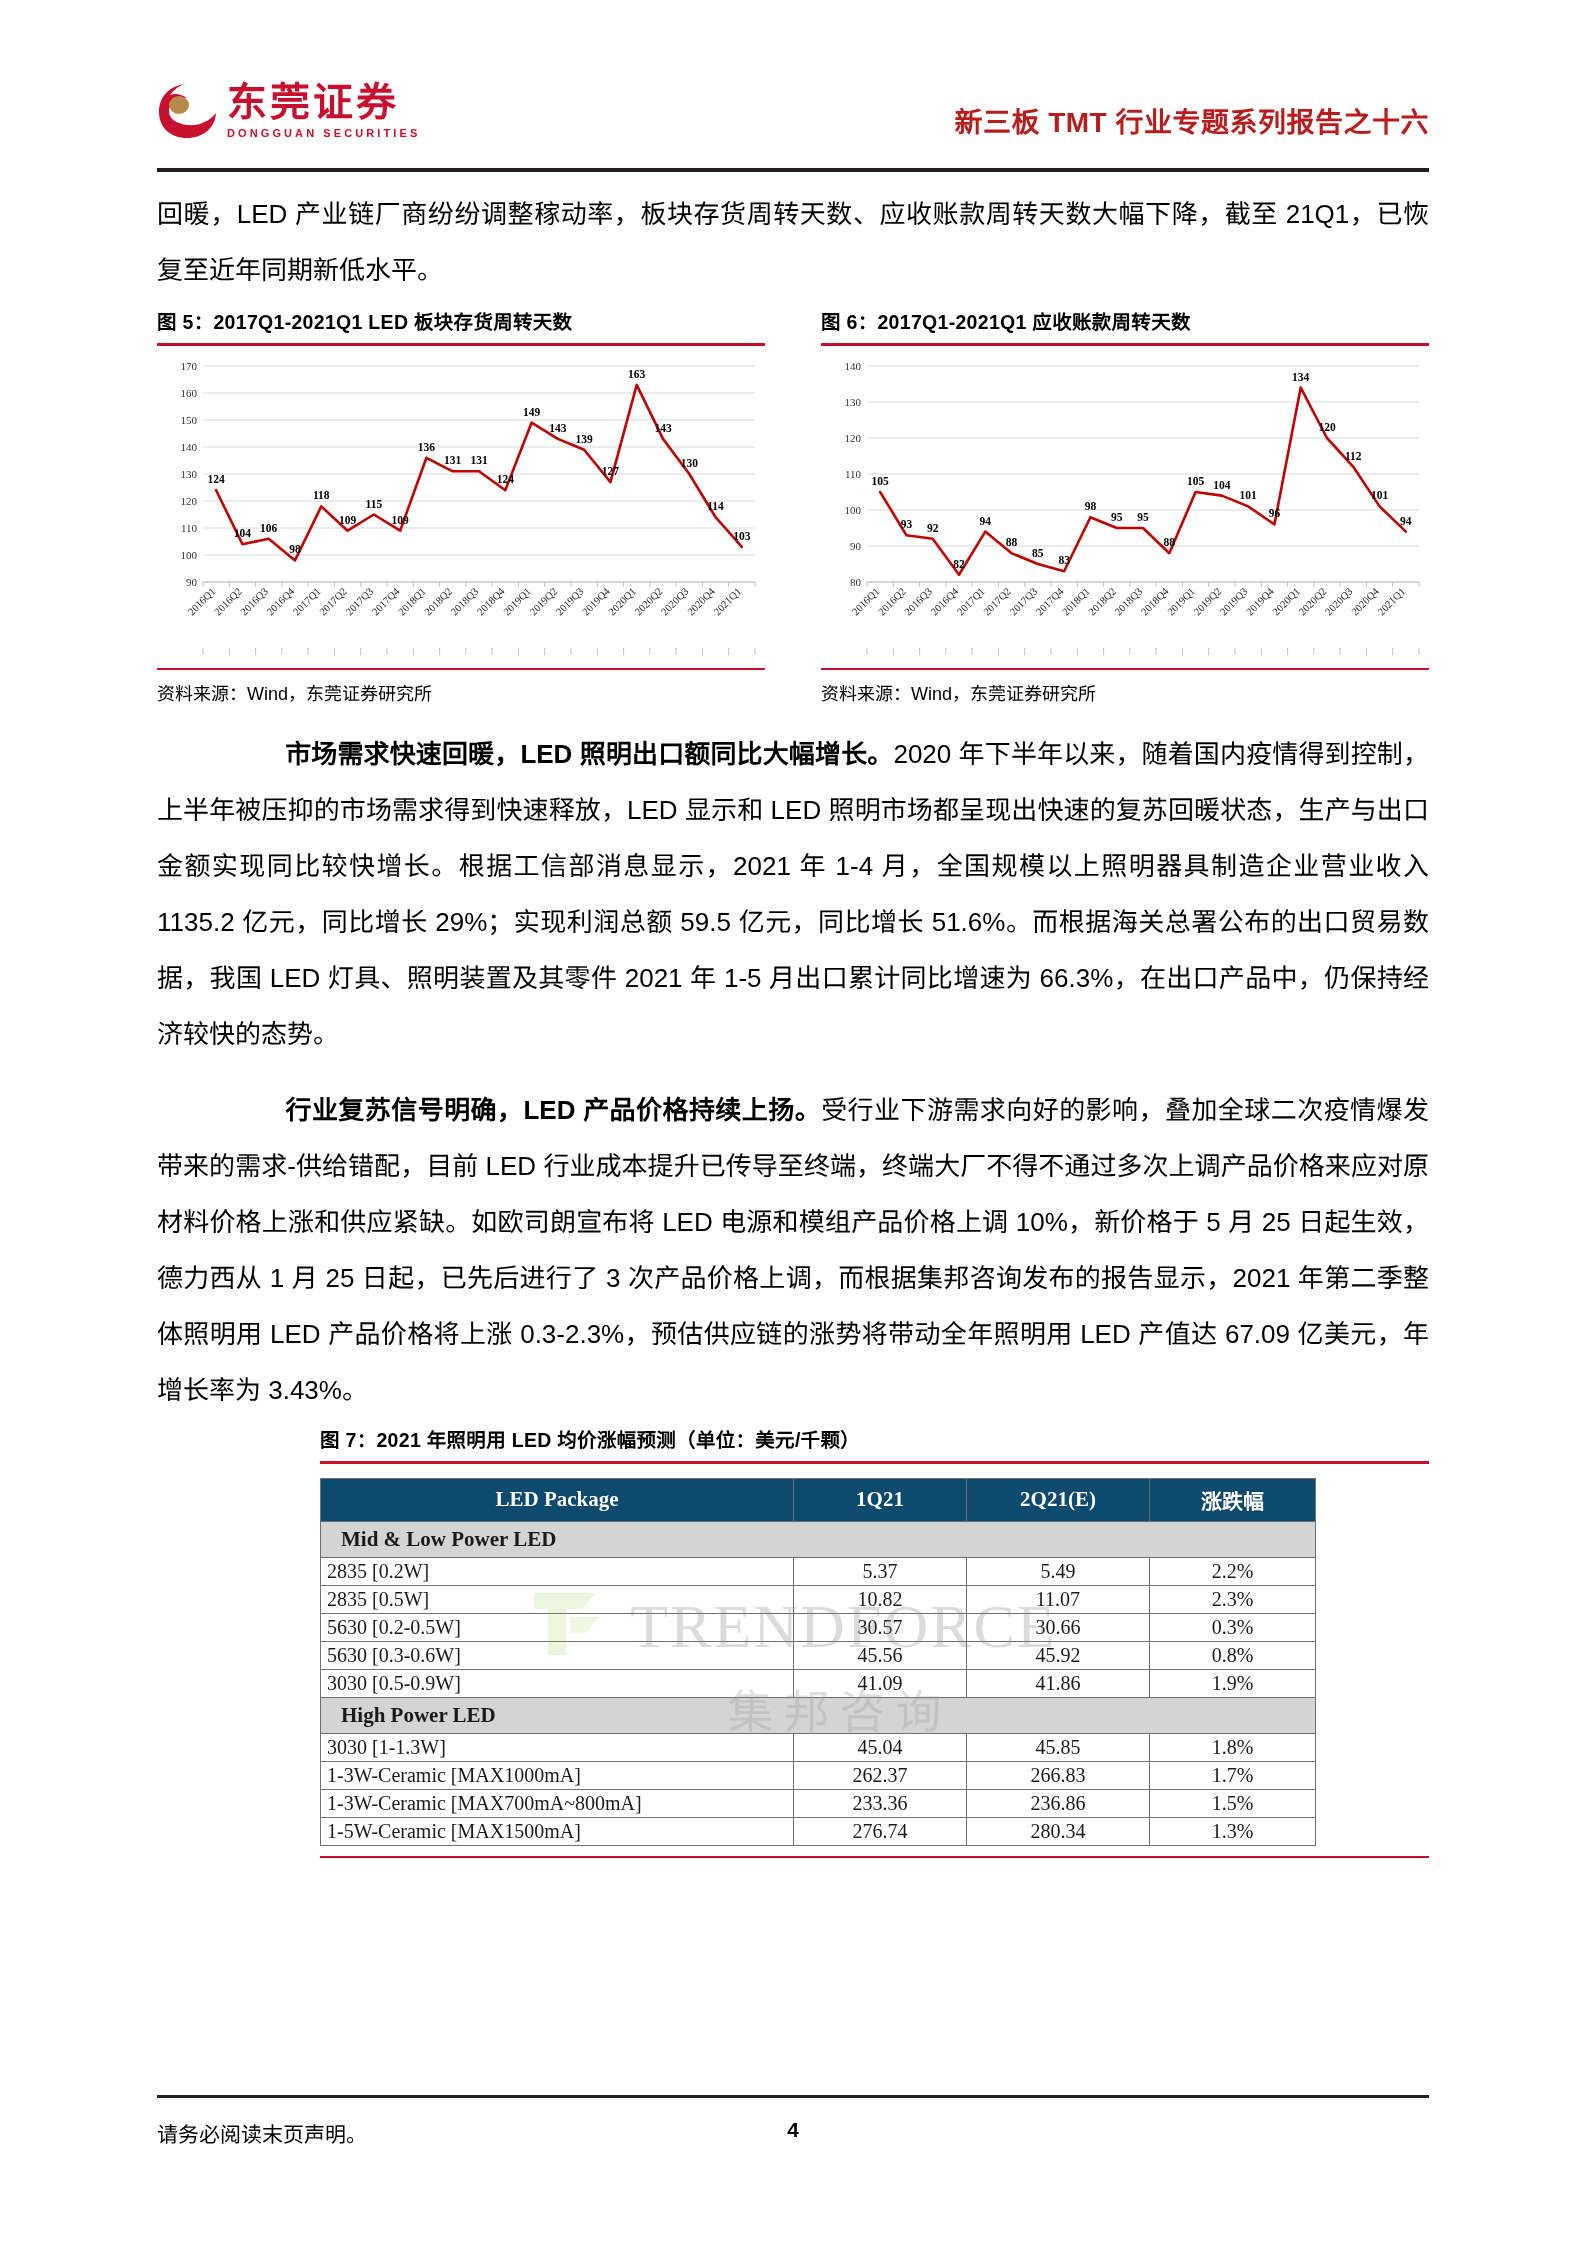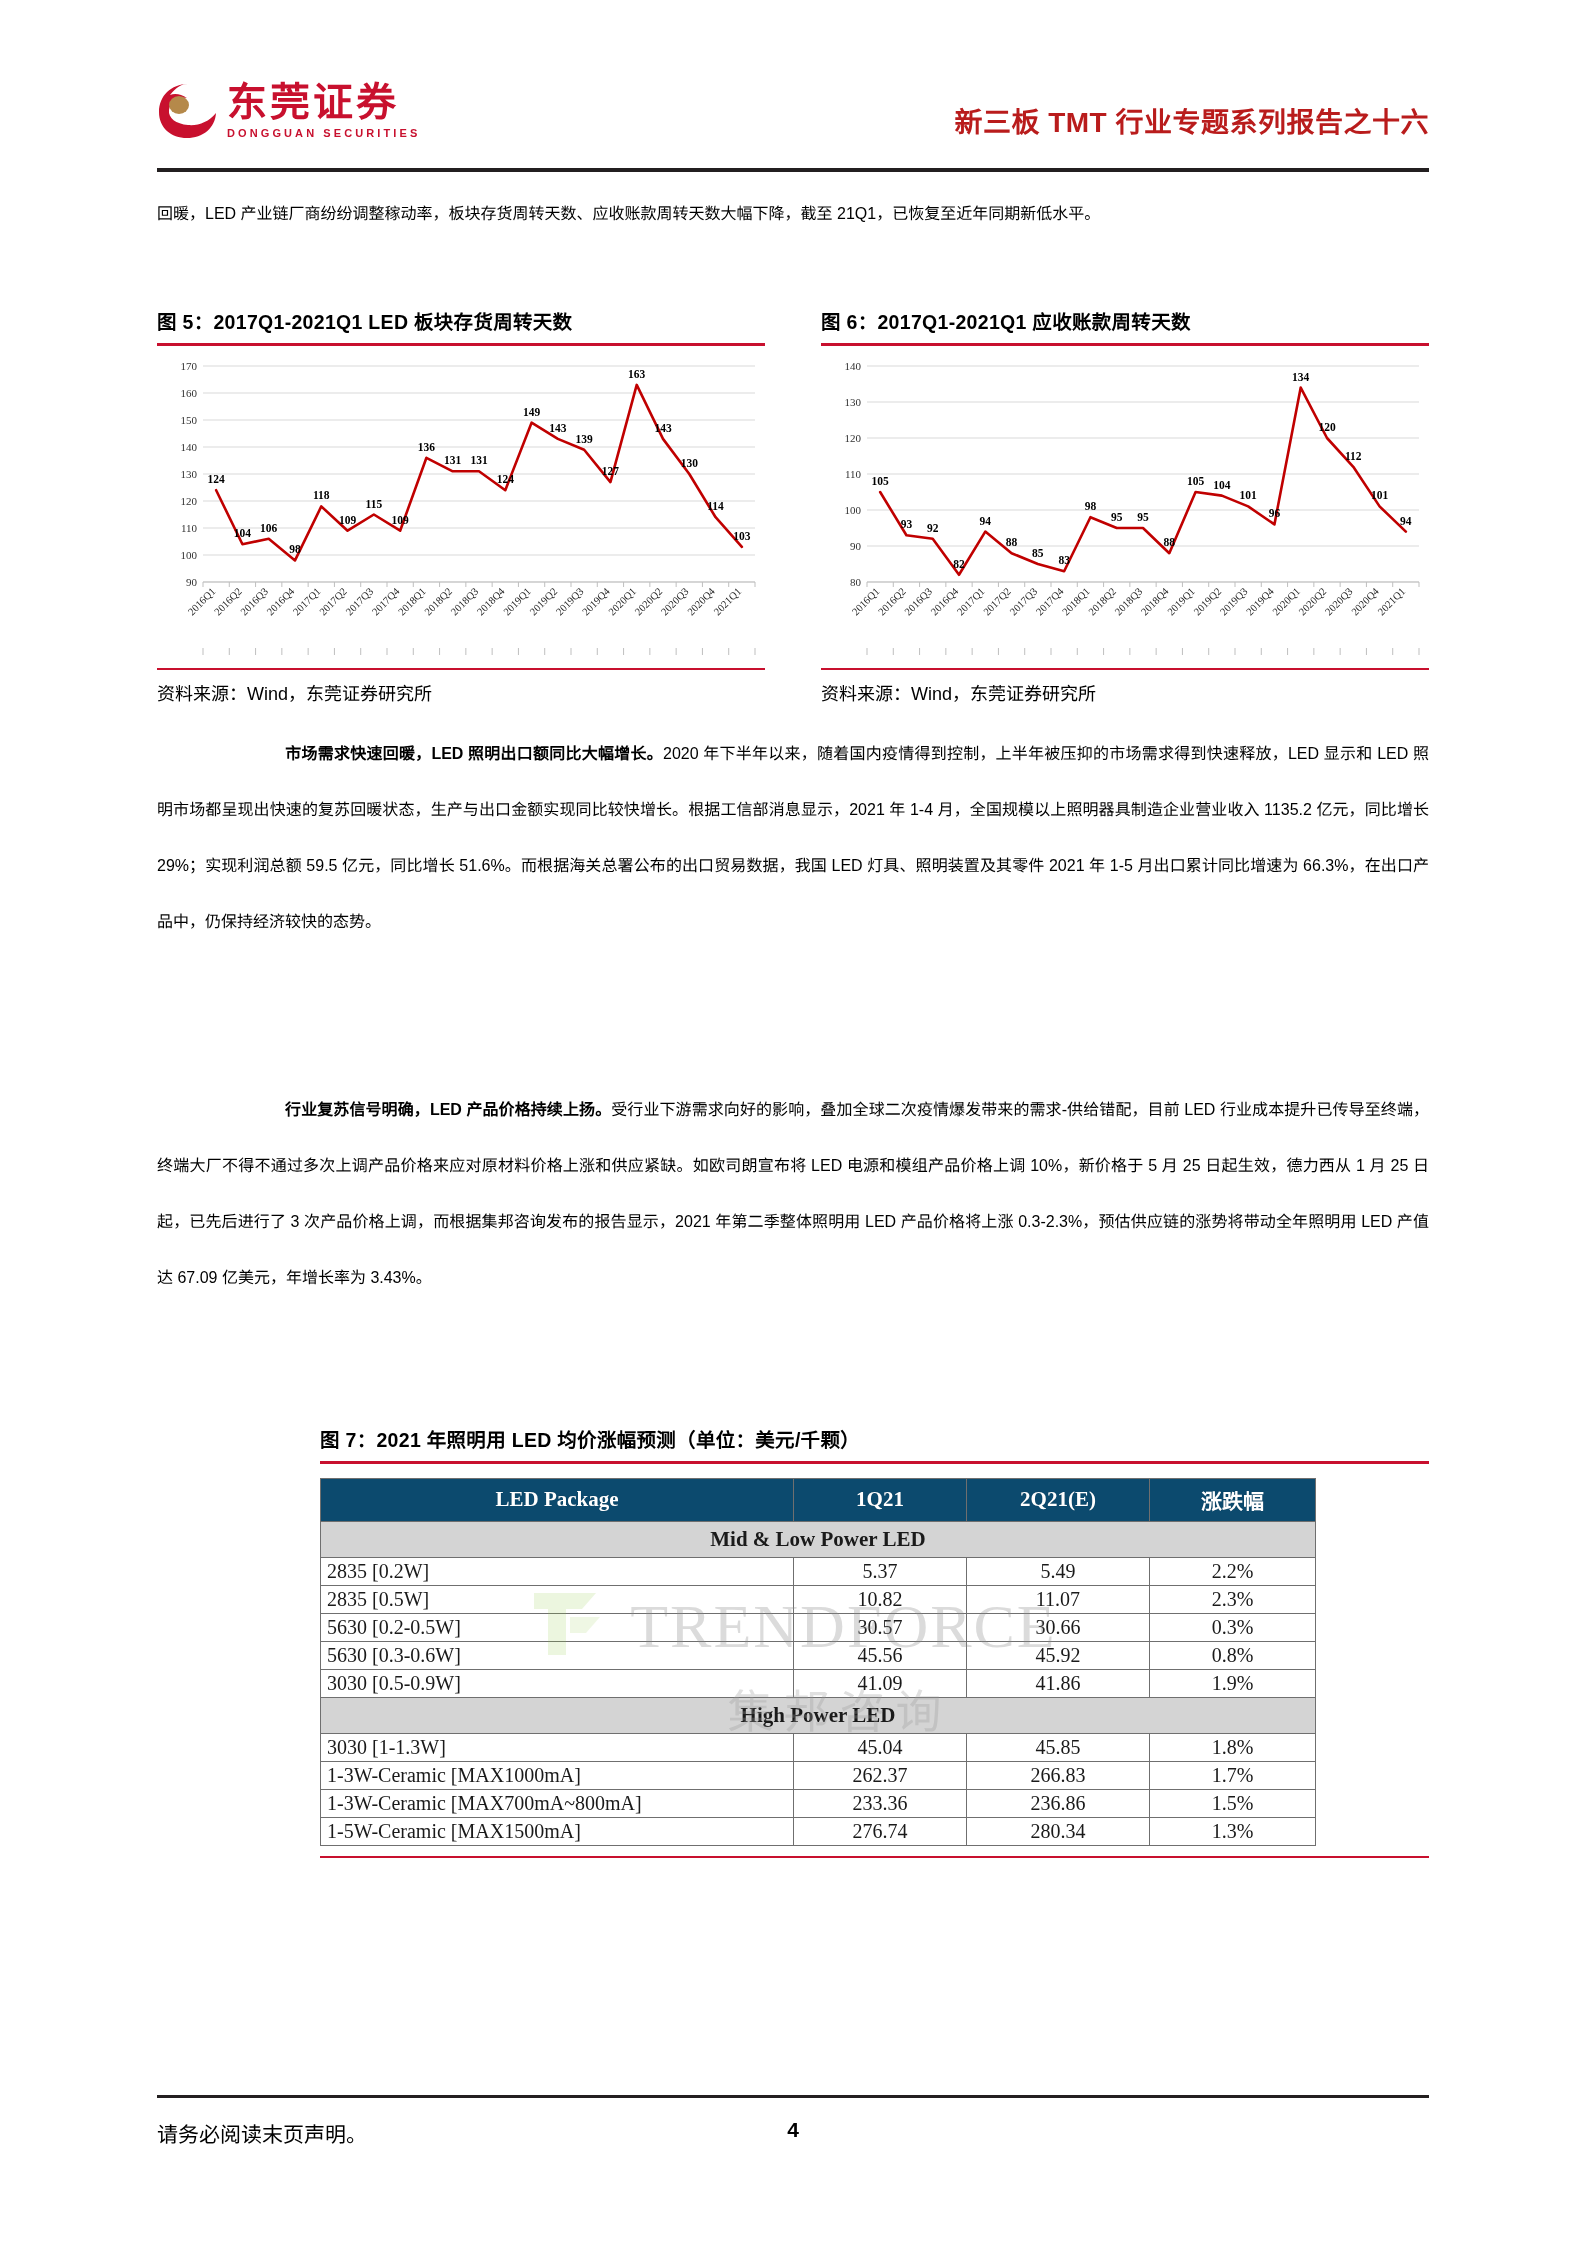--- a/index.html
+++ b/index.html
@@ -41,21 +41,21 @@
     letter-spacing:0.5px;
   }
   .header-rule{
     position:absolute;left:157px;top:168px;width:1272px;height:4px;background:#231f20;
   }
   
   .content{position:absolute;left:157px;top:186px;width:1272px;}
   p.para{
     margin:0;
     font-family:"Liberation Sans","DejaVu Sans",sans-serif;
-    font-size:16px;
+    font-size:26px;
     line-height:56px;
     color:#000;
     text-align:justify;
     text-justify:inter-ideograph;
   }
   .bold{font-weight:bold;}
   
   .fig-caption{
     font-family:"Liberation Sans","DejaVu Sans",sans-serif;
     font-size:19.5px;font-weight:bold;color:#000;
@@ -100,24 +100,23 @@
     color:#ffffff;
     font-weight:bold;
     text-align:center;
     font-size:21px;
     padding:6px 6px;
     text-shadow:0 0 1px rgba(0,0,0,.25);
   }
   table.led thead th.pkg{ }
   tr.section td{
     background:#d4d4d4;
-    text-align:center;
     font-weight:bold;
     font-size:21px;
-    padding:5px 6px;
+    padding:5px 20px;
   }
   td.name{text-align:left;}
   td.num{text-align:center;}
   .tbl-area{position:relative;}
   .watermark{
     position:absolute;left:0;top:0;width:943px;height:100%;
     pointer-events:none;display:flex;align-items:center;justify-content:center;
     flex-direction:column;
   }
   .wm-row{display:flex;align-items:center;gap:18px;opacity:.30;justify-content:space-between;}

